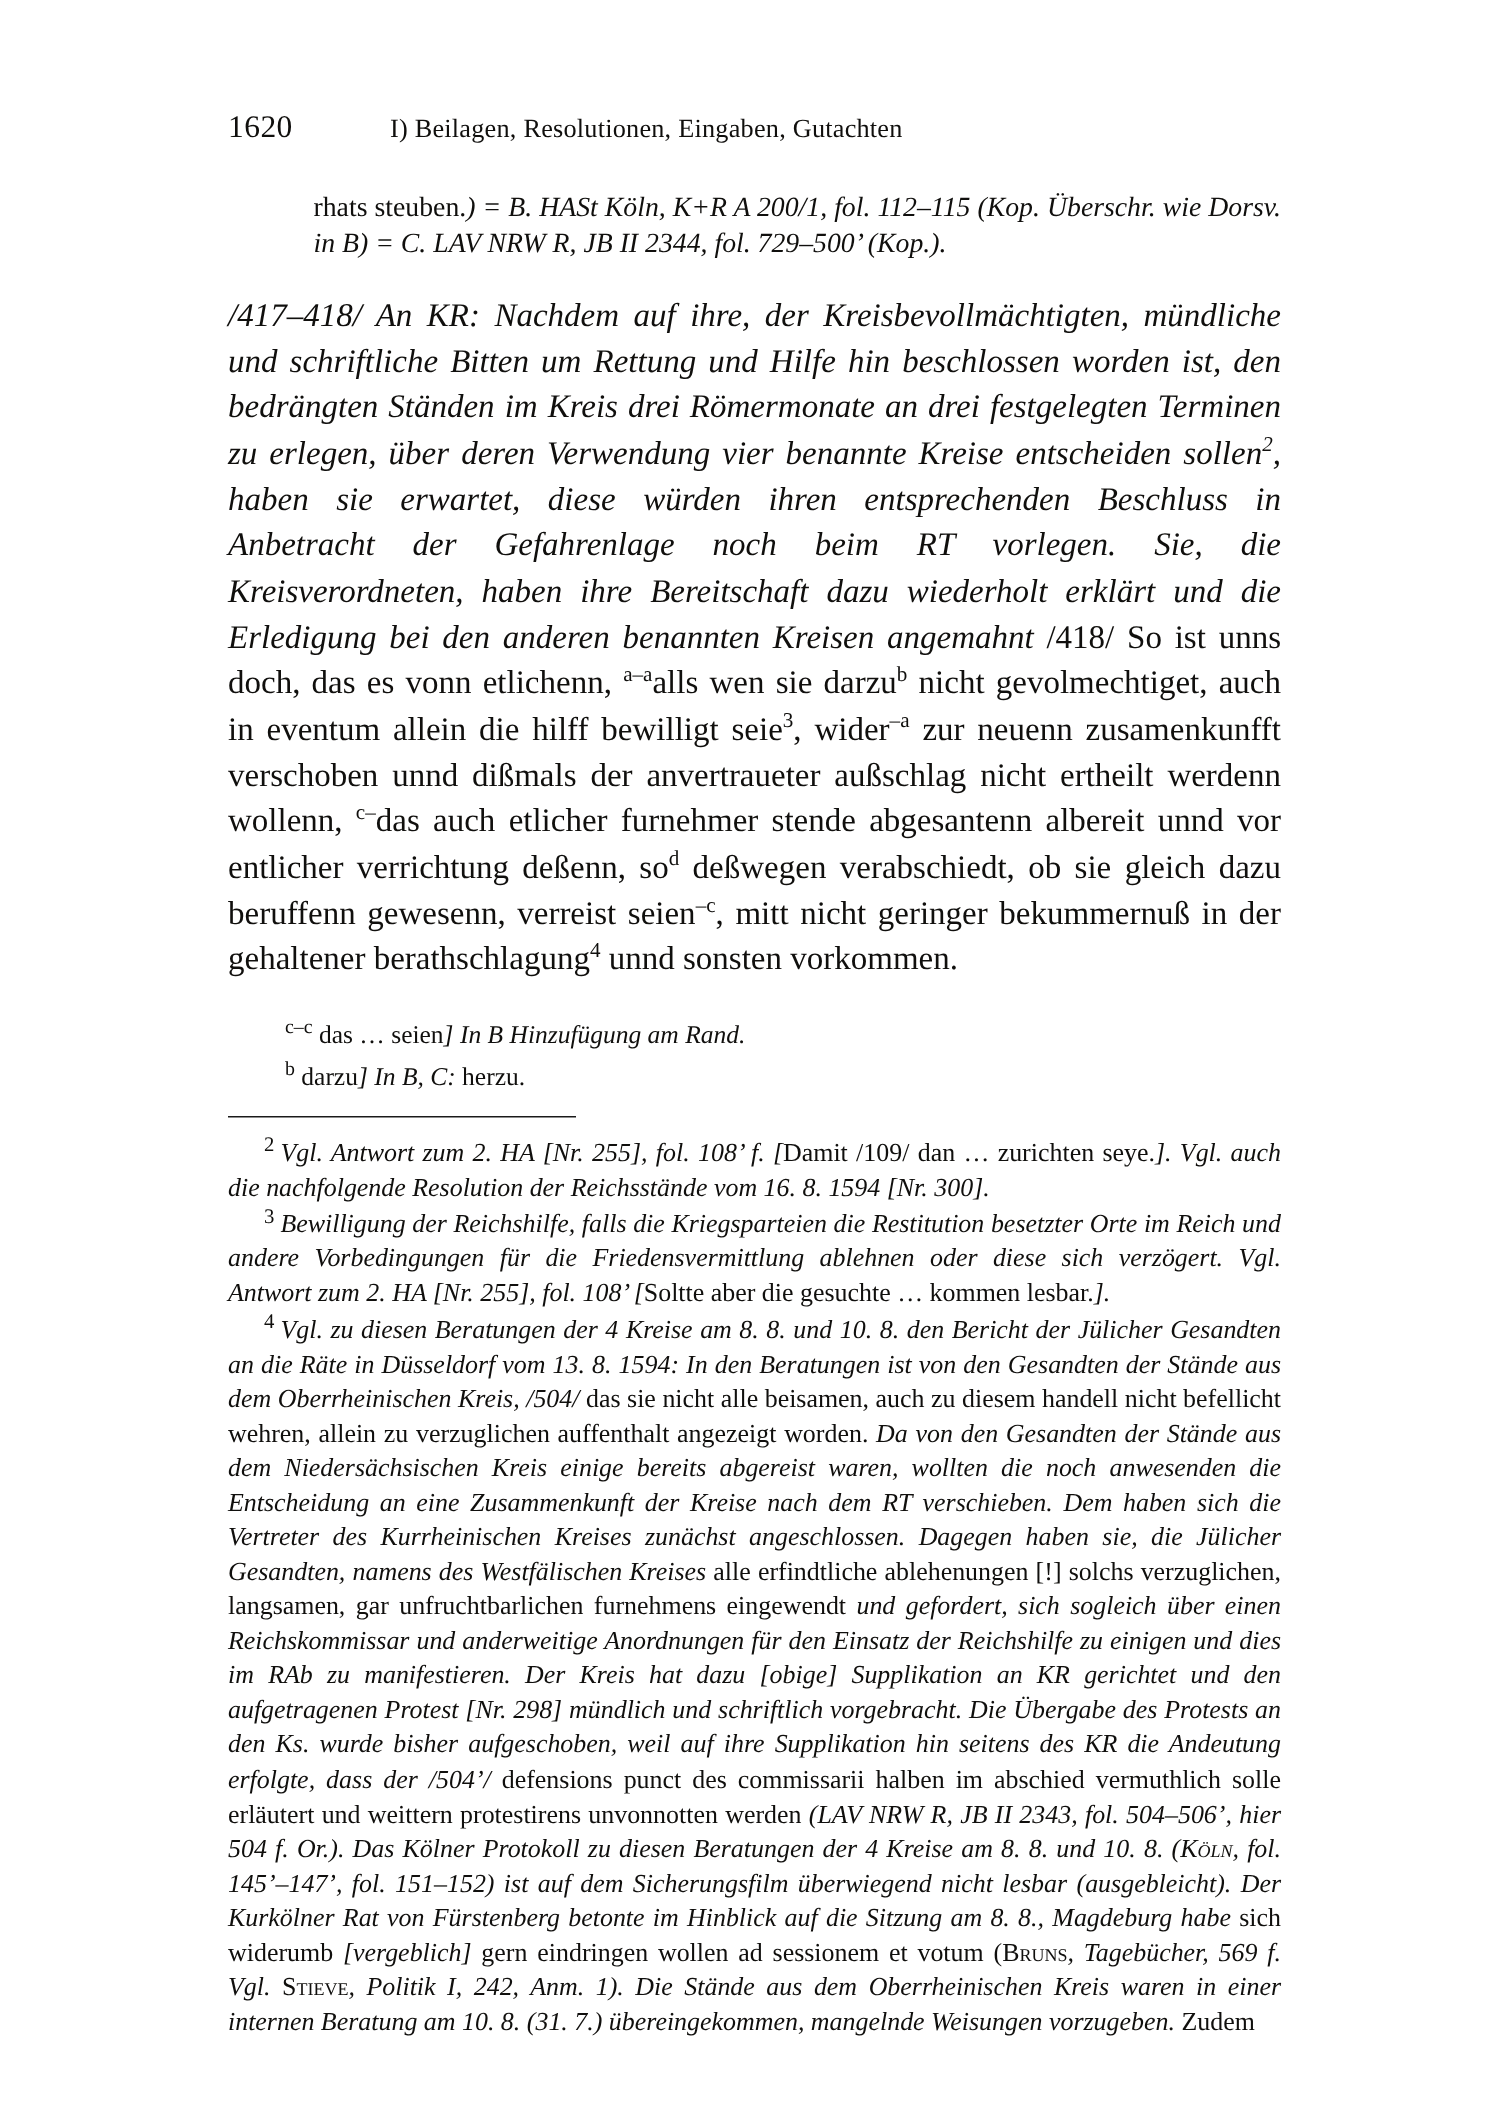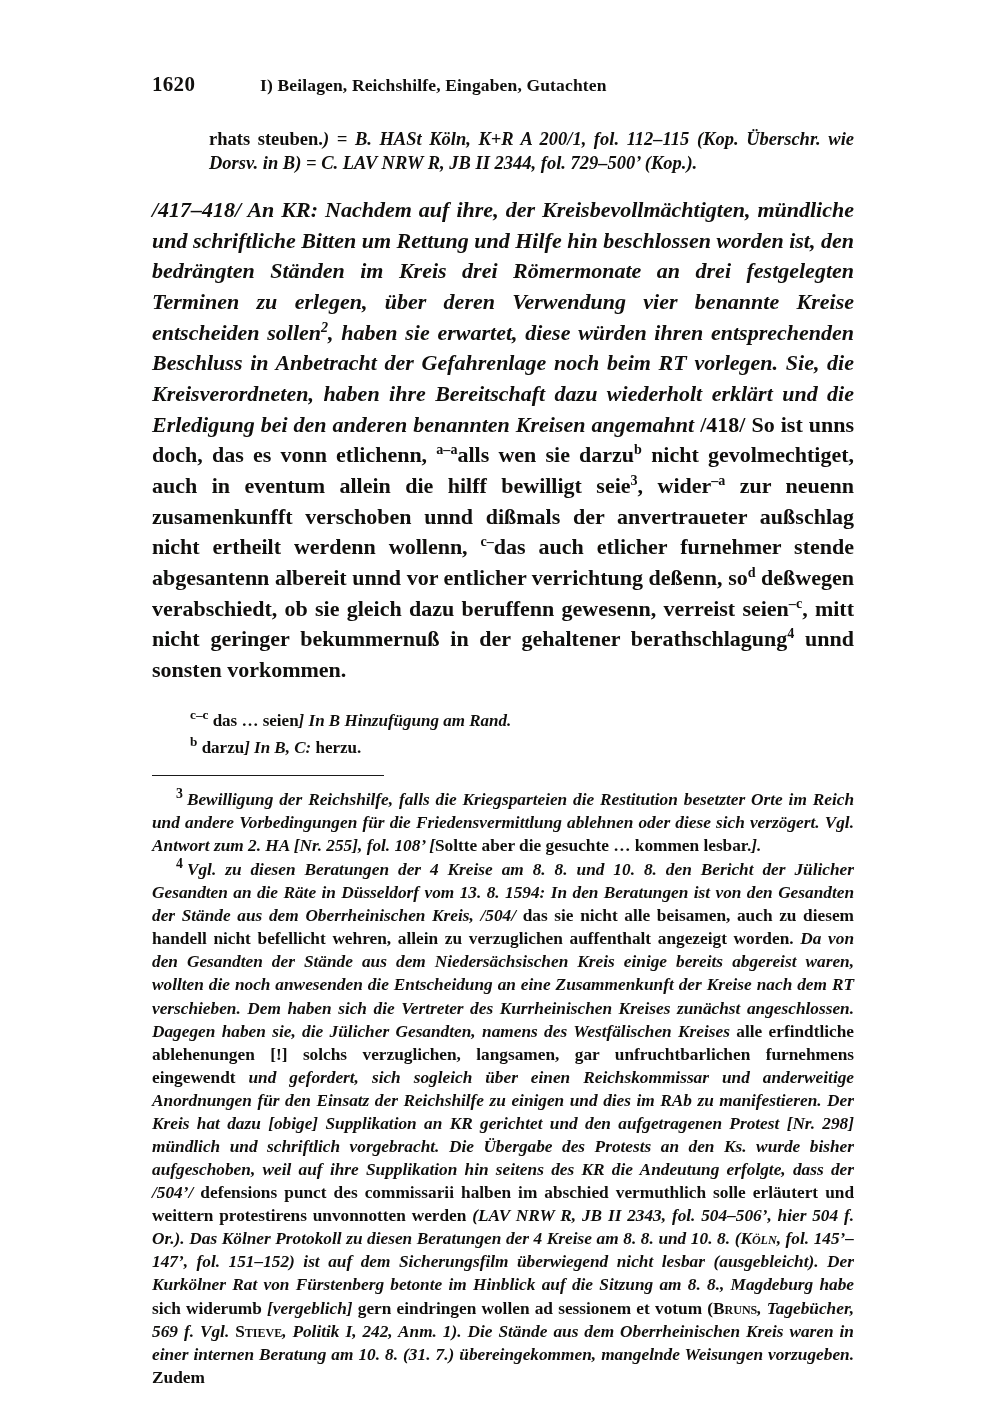--- a/index.html
+++ b/index.html
@@ -13,21 +13,20 @@
     font-family: "Liberation Serif", serif;
     color: #100f0d;
     -webkit-font-smoothing: antialiased;
   }
   .page {
     position: relative;
     width: 1004px;
     height: 1185px;
     box-sizing: border-box;
     padding: 0;
-    font-weight: bold;
   }
   .content {
     position: absolute;
     left: 152px;
     top: 72px;
     width: 702px;
   }
   
   .runhead {
     display: flex;
@@ -115,21 +114,21 @@
   .fn-italic { font-style: italic; }
 </style>
 </head>
 <body>
 
 <div class="page">
   <div class="content">
 
     <div class="runhead">
       <span class="folio">1620</span>
-      <span class="rh-title">I) Beilagen, Reichshilfe, Eingaben, Gutachten</span>
+      <span class="rh-title">I) Beilagen, Resolutionen, Eingaben, Gutachten</span>
     </div>
 
     <div class="headnote">
       <span>rhats steuben.</span><span class="it">) = B. HASt Köln, K+R A 200/1, fol. 112–115 (Kop. Überschr. wie Dorsv. in B) = C. LAV NRW R, JB II 2344, fol. 729–500’ (Kop.).</span>
     </div>
 
     <div class="body-text">
       <span class="it">/417–418/ An KR: Nachdem auf ihre, der Kreisbevollmächtigten, mündliche und schriftliche Bitten um Rettung und Hilfe hin beschlossen worden ist, den bedrängten Ständen im Kreis drei Römermonate an drei festgelegten Terminen zu erlegen, über deren Verwendung vier benannte Kreise entscheiden sollen</span><sup class="marg">2</sup><span class="it">, haben sie erwartet, diese würden ihren entsprechenden Beschluss in Anbetracht der Gefahrenlage noch beim RT vorlegen. Sie, die Kreisverordneten, haben ihre Bereitschaft dazu wiederholt erklärt und die Erledigung bei den anderen benannten Kreisen angemahnt</span><span> /418/ So ist unns doch, das es vonn etlichenn, </span><sup>a–a</sup><span>alls wen sie darzu</span><sup>b</sup><span> nicht gevolmechtiget, auch in eventum allein die hilff bewilligt seie</span><sup>3</sup><span>, wider</span><sup>–a</sup><span> zur neuenn zusamenkunfft verschoben unnd dißmals der anvertraueter außschlag nicht ertheilt werdenn wollenn, </span><sup>c–</sup><span>das auch etlicher furnehmer stende abgesantenn albereit unnd vor entlicher verrichtung deßenn, so</span><sup>d</sup><span> deßwegen verabschiedt, ob sie gleich dazu beruffenn gewesenn, verreist seien</span><sup>–c</sup><span>, mitt nicht geringer bekummernuß in der gehaltener berathschlagung</span><sup>4</sup><span> unnd sonsten vorkommen.</span>
     </div>
 
@@ -139,20 +138,23 @@
       </div>
       <div class="app-line">
         <span class="sig">b</span><span> darzu</span><span class="it">]</span><span class="it"> In B, C:</span><span> herzu.</span>
       </div>
     </div>
 
     <div class="rule"></div>
 
     <div class="footnotes">
 
+      <div class="fn">
+        <span class="num">2</span><span class="it">Vgl. Antwort zum 2. HA [Nr. 255], fol. 108’ f. [</span><span class="rm">Damit /109/ dan … zurichten seye.</span><span class="it">]. Vgl. auch die nachfolgende Resolution der Reichsstände vom 16. 8. 1594 [Nr. 300].</span>
+      </div>
 
       <div class="fn">
         <span class="num">3</span><span class="it">Bewilligung der Reichshilfe, falls die Kriegsparteien die Restitution besetzter Orte im Reich und andere Vorbedingungen für die Friedensvermittlung ablehnen oder diese sich verzögert. Vgl. Antwort zum 2. HA [Nr. 255], fol. 108’ [</span><span class="rm">Soltte aber die gesuchte … kommen lesbar.</span><span class="it">].</span>
       </div>
 
       <div class="fn">
         <span class="num">4</span><span class="it">Vgl. zu diesen Beratungen der 4 Kreise am 8. 8. und 10. 8. den Bericht der Jülicher Gesandten an die Räte in Düsseldorf vom 13. 8. 1594: In den Beratungen ist von den Gesandten der Stände aus dem Oberrheinischen Kreis, </span><span class="it">/504/</span><span class="rm"> das sie nicht alle beisamen, auch zu diesem handell nicht befellicht wehren, allein zu verzuglichen auffenthalt angezeigt worden. </span><span class="it">Da von den Gesandten der Stände aus dem Niedersächsischen Kreis einige bereits abgereist waren, wollten die noch anwesenden die Entscheidung an eine Zusammenkunft der Kreise nach dem RT verschieben. Dem haben sich die Vertreter des Kurrheinischen Kreises zunächst angeschlossen. Dagegen haben sie, die Jülicher Gesandten, namens des Westfälischen Kreises</span><span class="rm"> alle erfindtliche ablehenungen [!] solchs verzuglichen, langsamen, gar unfruchtbarlichen furnehmens eingewendt </span><span class="it">und gefordert, sich sogleich über einen Reichskommissar und anderweitige Anordnungen für den Einsatz der Reichshilfe zu einigen und dies im RAb zu manifestieren. Der Kreis hat dazu [obige] Supplikation an KR gerichtet und den aufgetragenen Protest [Nr. 298] mündlich und schriftlich vorgebracht. Die Übergabe des Protests an den Ks. wurde bisher aufgeschoben, weil auf ihre Supplikation hin seitens des KR die Andeutung erfolgte, dass der </span><span class="it">/504’/</span><span class="rm"> defensions punct des commissarii halben im abschied vermuthlich solle erläutert und weittern protestirens unvonnotten werden </span><span class="it">(LAV NRW R, JB II 2343, fol. 504–506’, hier 504 f. Or.). Das Kölner Protokoll zu diesen Beratungen der 4 Kreise am 8. 8. und 10. 8. (</span><span class="sc fn-italic">Köln</span><span class="it">, fol. 145’–147’, fol. 151–152) ist auf dem Sicherungsfilm überwiegend nicht lesbar (ausgebleicht). Der Kurkölner Rat von Fürstenberg betonte im Hinblick auf die Sitzung am 8. 8., Magdeburg habe</span><span class="rm"> sich widerumb </span><span class="it">[vergeblich]</span><span class="rm"> gern eindringen wollen ad sessionem et votum (</span><span class="sc">Bruns</span><span class="it">, Tagebücher, 569 f. Vgl. </span><span class="sc">Stieve</span><span class="it">, Politik I, 242, Anm. 1). Die Stände aus dem Oberrheinischen Kreis waren in einer internen Beratung am 10. 8. (31. 7.) übereingekommen, mangelnde Weisungen vorzugeben.</span><span class="rm"> Zudem</span>
       </div>
 
     </div>

